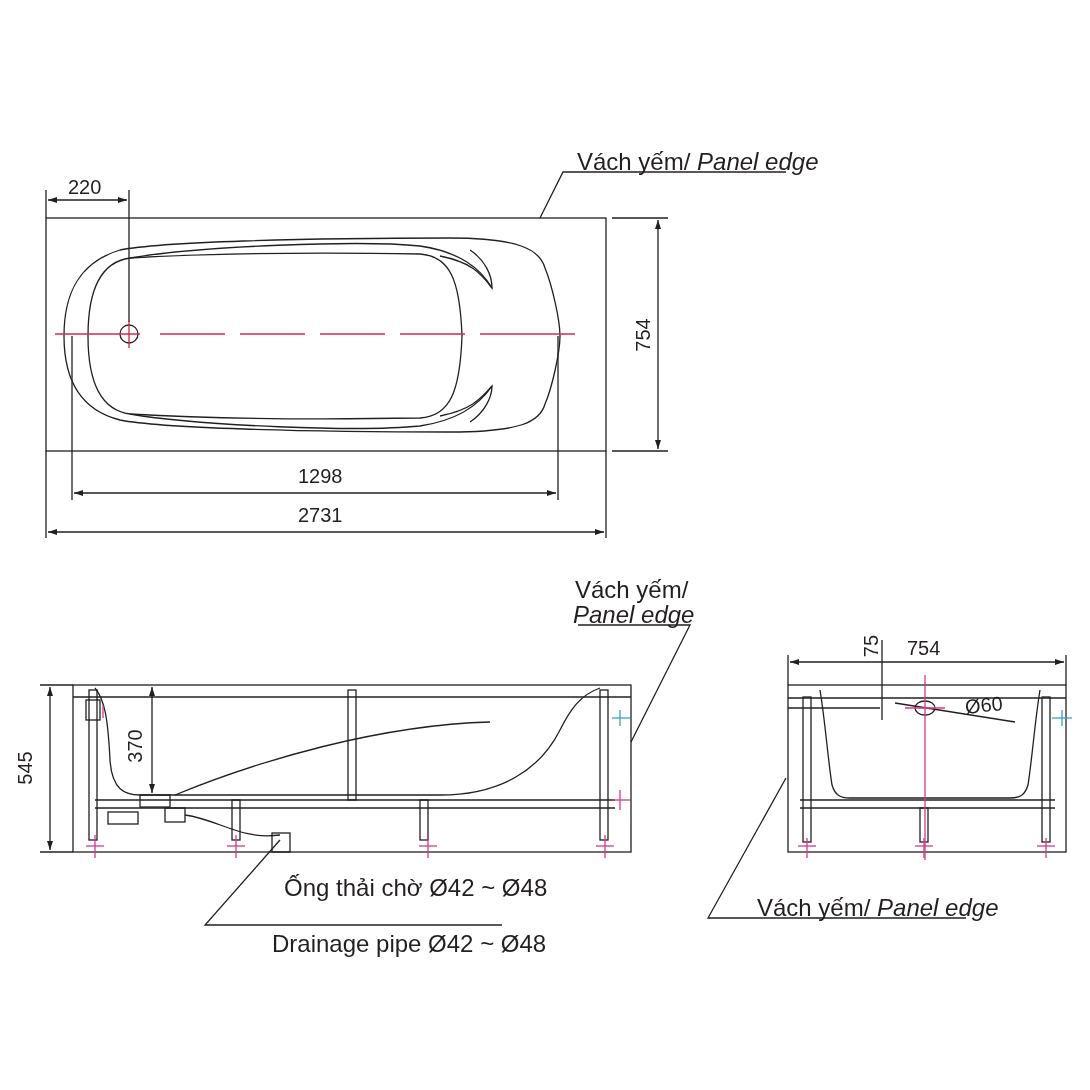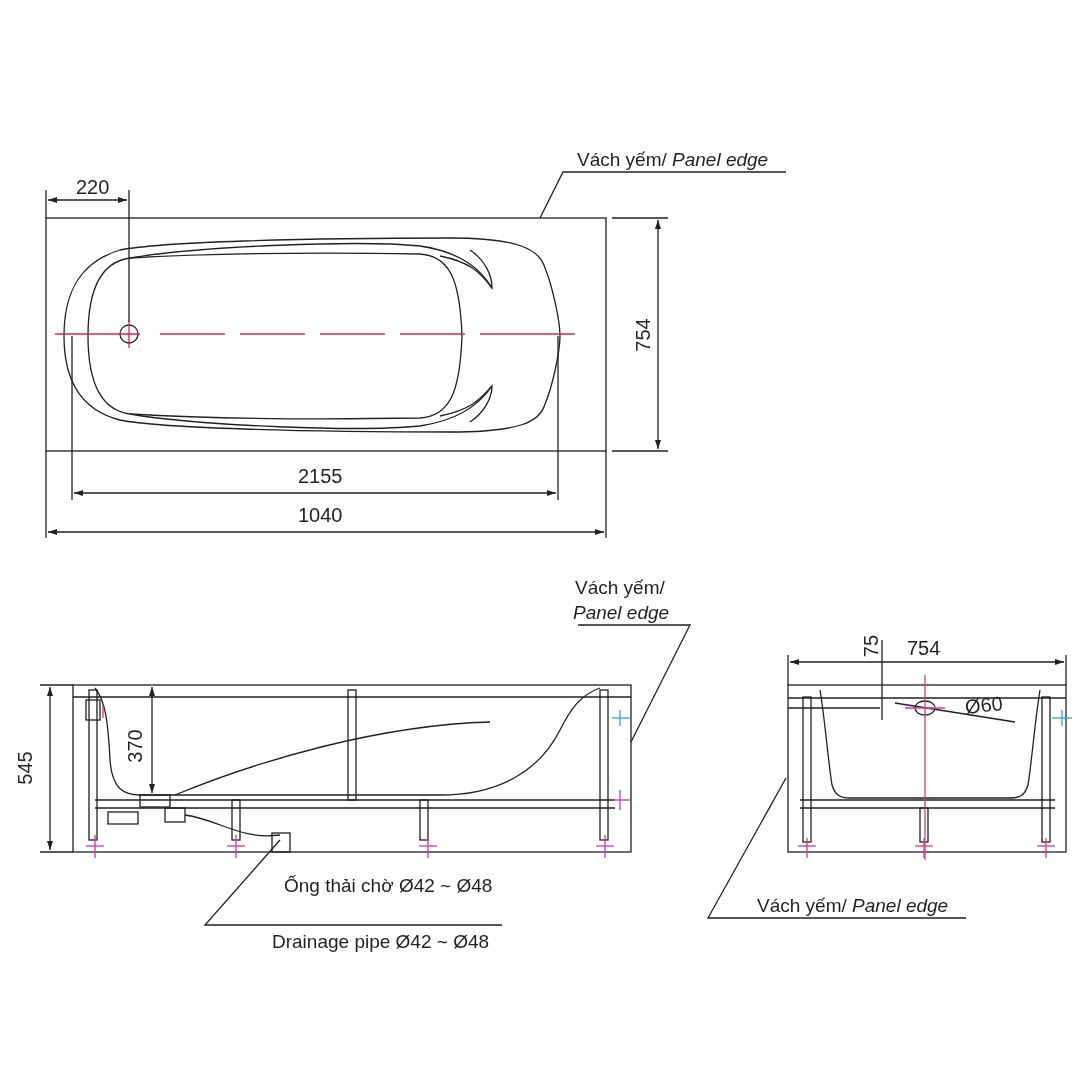--- a/index.html
+++ b/index.html
@@ -1,18 +1,18 @@
 <!DOCTYPE html>
 <html><head>
 <meta charset="utf-8">
 <style>
   html,body{margin:0;padding:0;background:#ffffff;}
   body{width:1090px;height:1090px;position:relative;overflow:hidden;font-family:"Liberation Sans",sans-serif;color:#231f20;}
   svg{position:absolute;left:0;top:0;}
-  .lbl{position:absolute;font-family:"Liberation Sans",sans-serif;font-size:19px;color:#231f20;white-space:nowrap;line-height:1;}
+  .lbl{position:absolute;font-family:"Liberation Sans",sans-serif;font-size:24px;color:#231f20;white-space:nowrap;line-height:1;}
   .dim{font-size:20px;}
   .it{font-style:italic;}
   .rot{transform:rotate(-90deg);transform-origin:center center;}
 </style>
 </head>
 <body>
 
 <svg width="1090" height="1090" viewBox="0 0 1090 1090">
   <defs>
     <marker id="arr" markerWidth="10" markerHeight="8" refX="9" refY="4" orient="auto-start-reverse" markerUnits="userSpaceOnUse">
@@ -141,23 +141,23 @@
     </g>
     <g stroke="#3aa0d0">
         <line x1="1052" y1="718" x2="1072" y2="718"></line>
         <line x1="1062" y1="710" x2="1062" y2="726"></line>
       </g>
     <polyline points="786,778 708,918 966,918"></polyline>
   </g>
 </svg>
 
 <div class="lbl" style="left:577px;top:150px;"><span>Vách yếm/</span> <span class="it">Panel edge</span></div>
-<div class="lbl dim" style="left:76px;top:177px;">220</div>
-<div class="lbl dim" style="left:298px;top:466px;">2155</div>
-<div class="lbl dim" style="left:298px;top:505px;">1040</div>
+<div class="lbl dim" style="left:68px;top:177px;">220</div>
+<div class="lbl dim" style="left:298px;top:466px;">1298</div>
+<div class="lbl dim" style="left:298px;top:505px;">2731</div>
 <div class="lbl dim rot" style="left:626px;top:325px;">754</div>
 
 <div class="lbl" style="left:575px;top:578px;">Vách yếm/</div>
 <div class="lbl it" style="left:573px;top:603px;">Panel edge</div>
 <div class="lbl dim rot" style="left:8px;top:758px;">545</div>
 <div class="lbl dim rot" style="left:118px;top:736px;">370</div>
 <div class="lbl" style="left:284px;top:876px;">Ống thải chờ Ø42 ~ Ø48</div>
 <div class="lbl" style="left:272px;top:932px;">Drainage pipe Ø42 ~ Ø48</div>
 
 <div class="lbl dim" style="left:907px;top:638px;">754</div>

